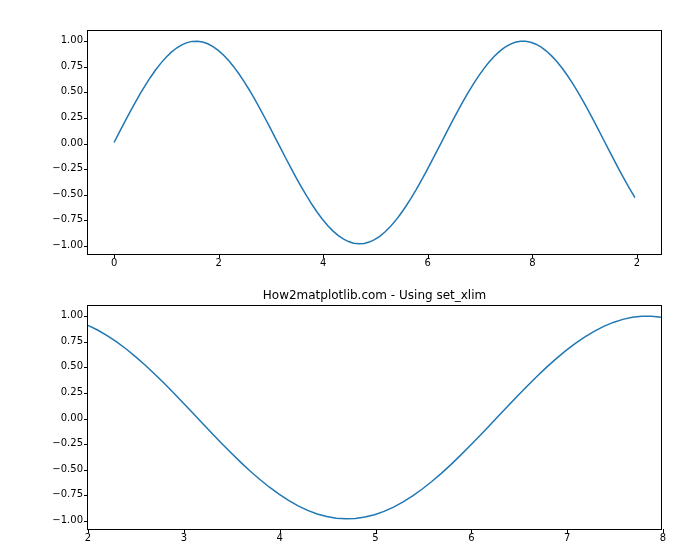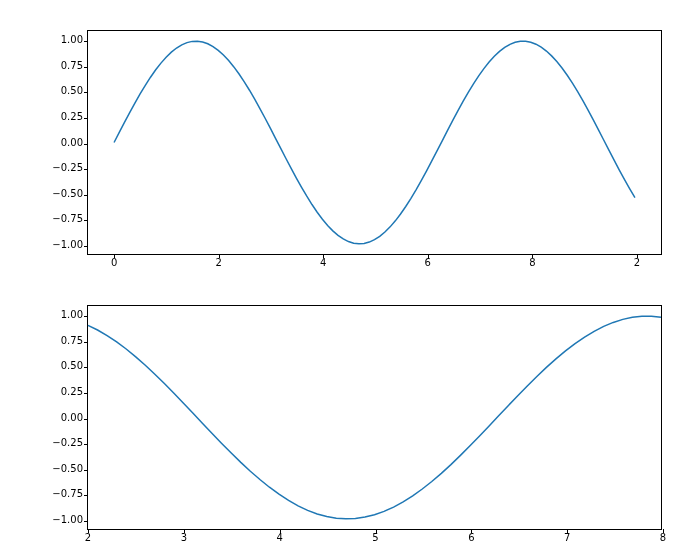--- a/index.html
+++ b/index.html
@@ -106,20 +106,21 @@
       <div class="tick-mark-y" style="top: 86.9318px;"></div>
       <div class="tick-label-y" style="bottom: 138.068px;">0.25</div>
       <div class="tick-mark-y" style="top: 61.3636px;"></div>
       <div class="tick-label-y" style="bottom: 163.636px;">0.50</div>
       <div class="tick-mark-y" style="top: 35.7955px;"></div>
       <div class="tick-label-y" style="bottom: 189.205px;">0.75</div>
       <div class="tick-mark-y" style="top: 10.2273px;"></div>
       <div class="tick-label-y" style="bottom: 214.773px;">1.00</div>
     </div>
   <div class="axes" id="ax2" style="left: 87px; top: 305px; width: 575px; height: 225px;">
+    <div class="axes-title">How2matplotlib.com - Using set_xlim</div>
     <svg class="plot-line" preserveAspectRatio="none" viewBox="0 0 575 225">
       <path class="series" d="M0.00 19.50 L9.58 24.22 L19.17 29.81 L28.75 36.24 L38.33 43.41 L47.92 51.29 L57.50 59.78 L67.08 68.79 L76.67 78.24 L86.25 88.04 L95.83 98.07 L105.42 108.25 L115.00 118.47 L124.58 128.63 L134.17 138.63 L143.75 148.38 L153.33 157.76 L162.92 166.68 L172.50 175.08 L182.08 182.84 L191.67 189.90 L201.25 196.19 L210.83 201.64 L220.42 206.20 L230.00 209.82 L239.58 212.47 L249.17 214.13 L258.75 214.76 L268.33 214.38 L277.92 212.98 L287.50 210.57 L297.08 207.18 L306.67 202.86 L316.25 197.62 L325.83 191.54 L335.42 184.65 L345.00 177.06 L354.58 168.82 L364.17 160.02 L373.75 150.74 L383.33 141.07 L392.92 131.13 L402.50 121.00 L412.08 110.78 L421.67 100.59 L431.25 90.50 L440.83 80.64 L450.42 71.10 L460.00 61.97 L469.58 53.35 L479.17 45.31 L488.75 37.94 L498.33 31.33 L507.92 25.53 L517.50 20.59 L527.08 16.57 L536.67 13.51 L546.25 11.43 L555.83 10.38 L565.42 10.34 L575.00 11.31 " stroke="#1f77b4"></path>
     </svg>
   <div class="tick-mark-x" style="left: 0px;"></div>
       <div class="tick-label-x" style="left: 0px;">2</div>
       <div class="tick-mark-x" style="left: 95.8333px;"></div>
       <div class="tick-label-x" style="left: 95.8333px;">3</div>
       <div class="tick-mark-x" style="left: 191.667px;"></div>
       <div class="tick-label-x" style="left: 191.667px;">4</div>
       <div class="tick-mark-x" style="left: 287.5px;"></div>

